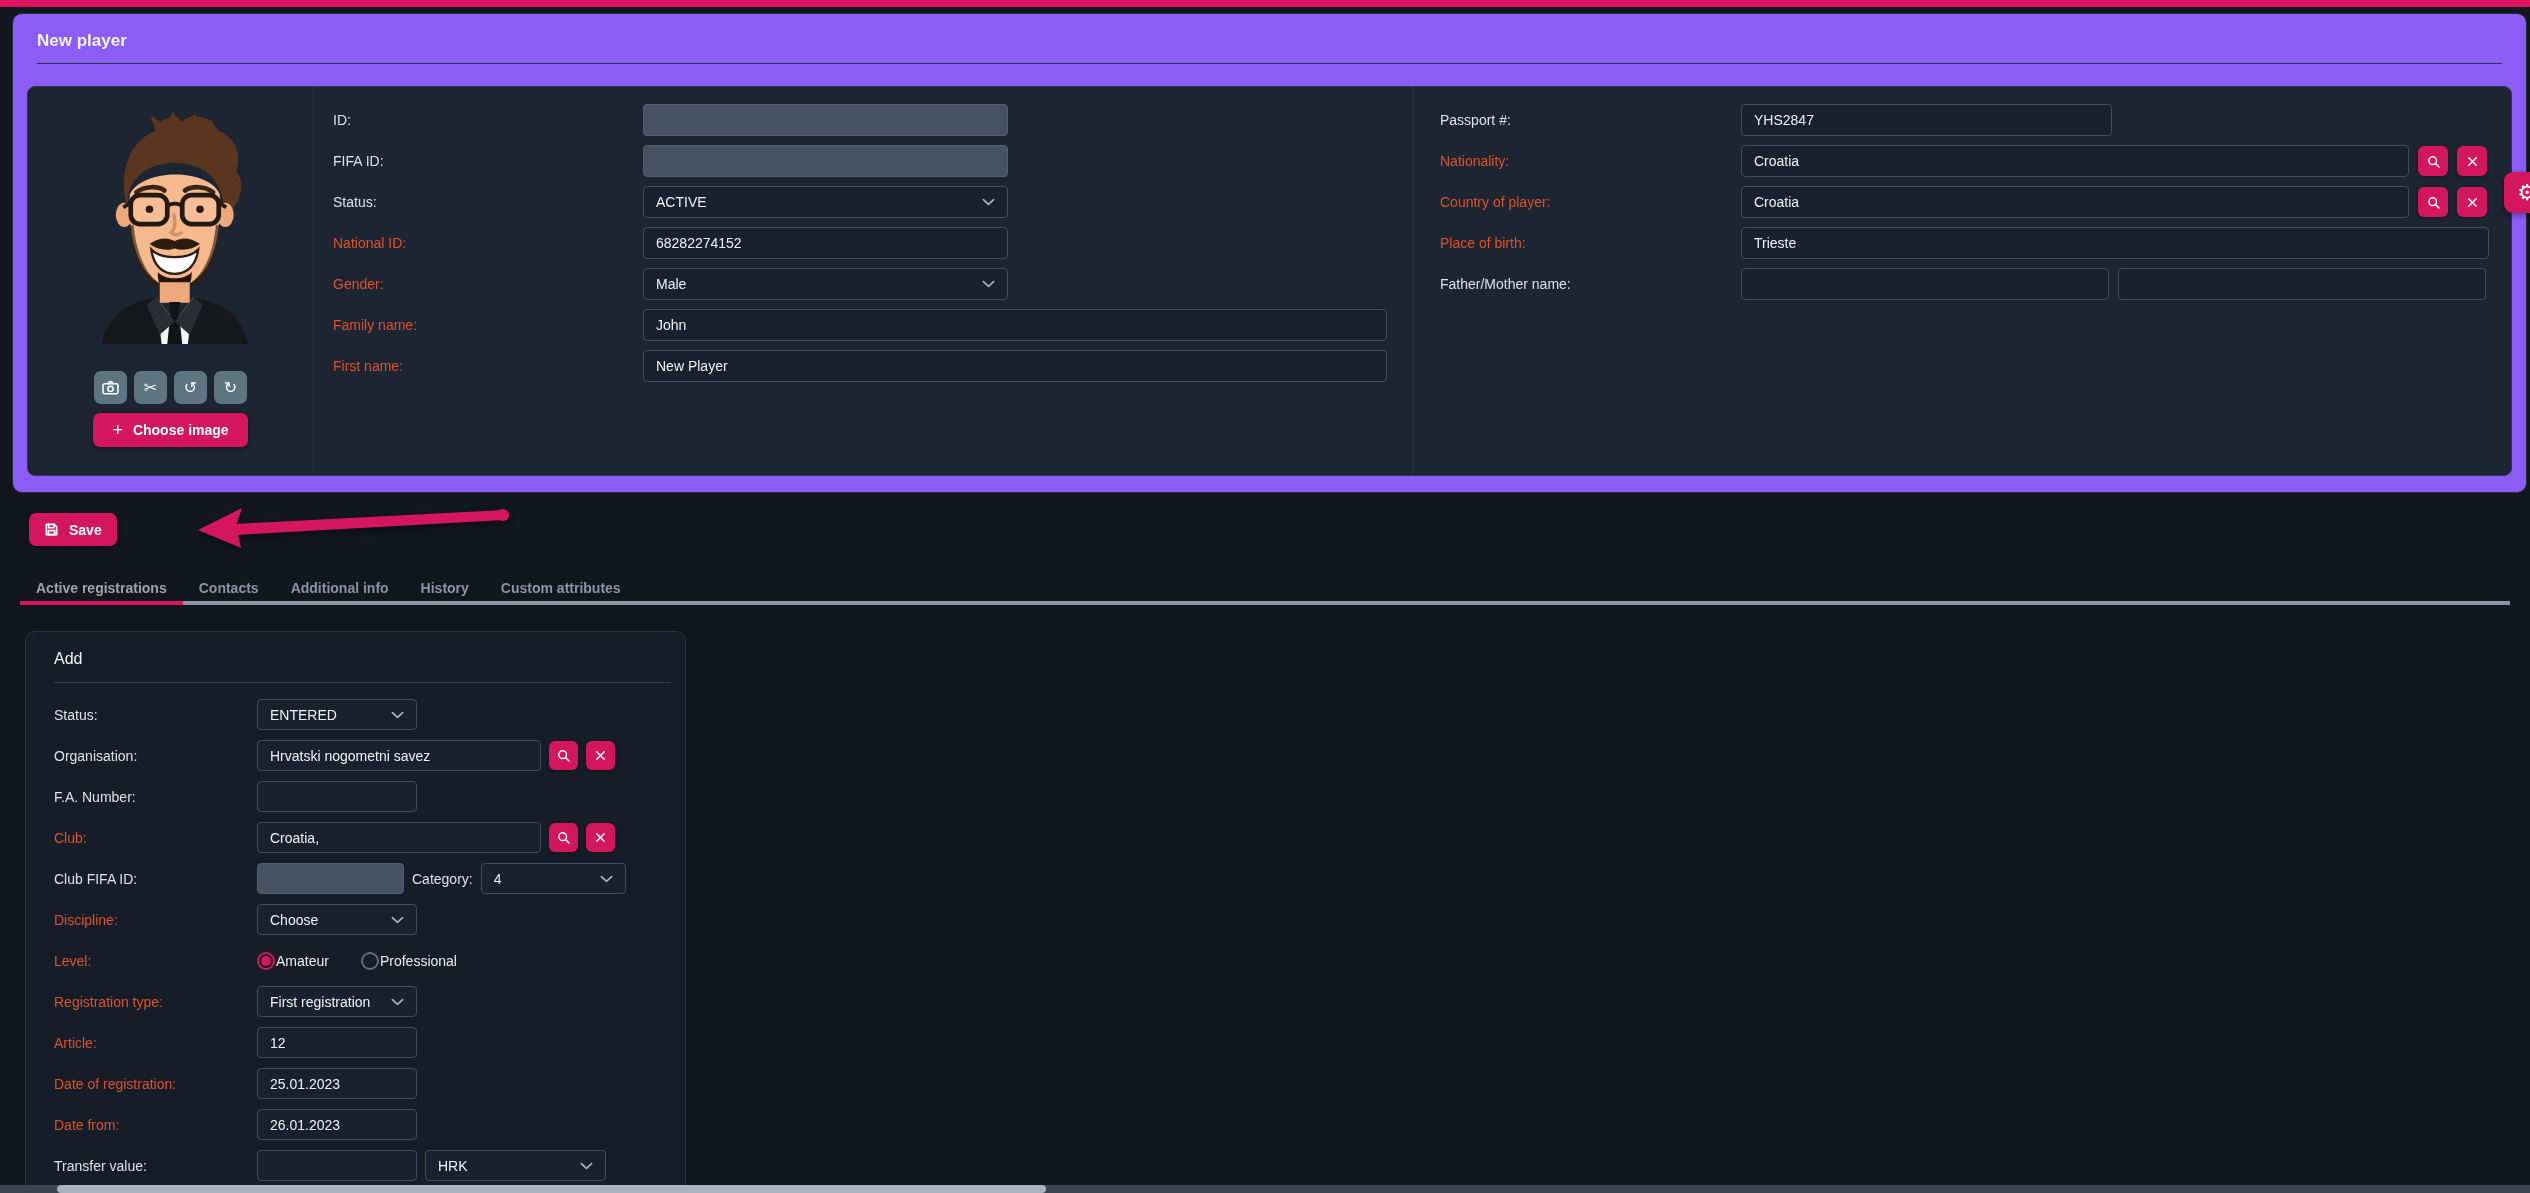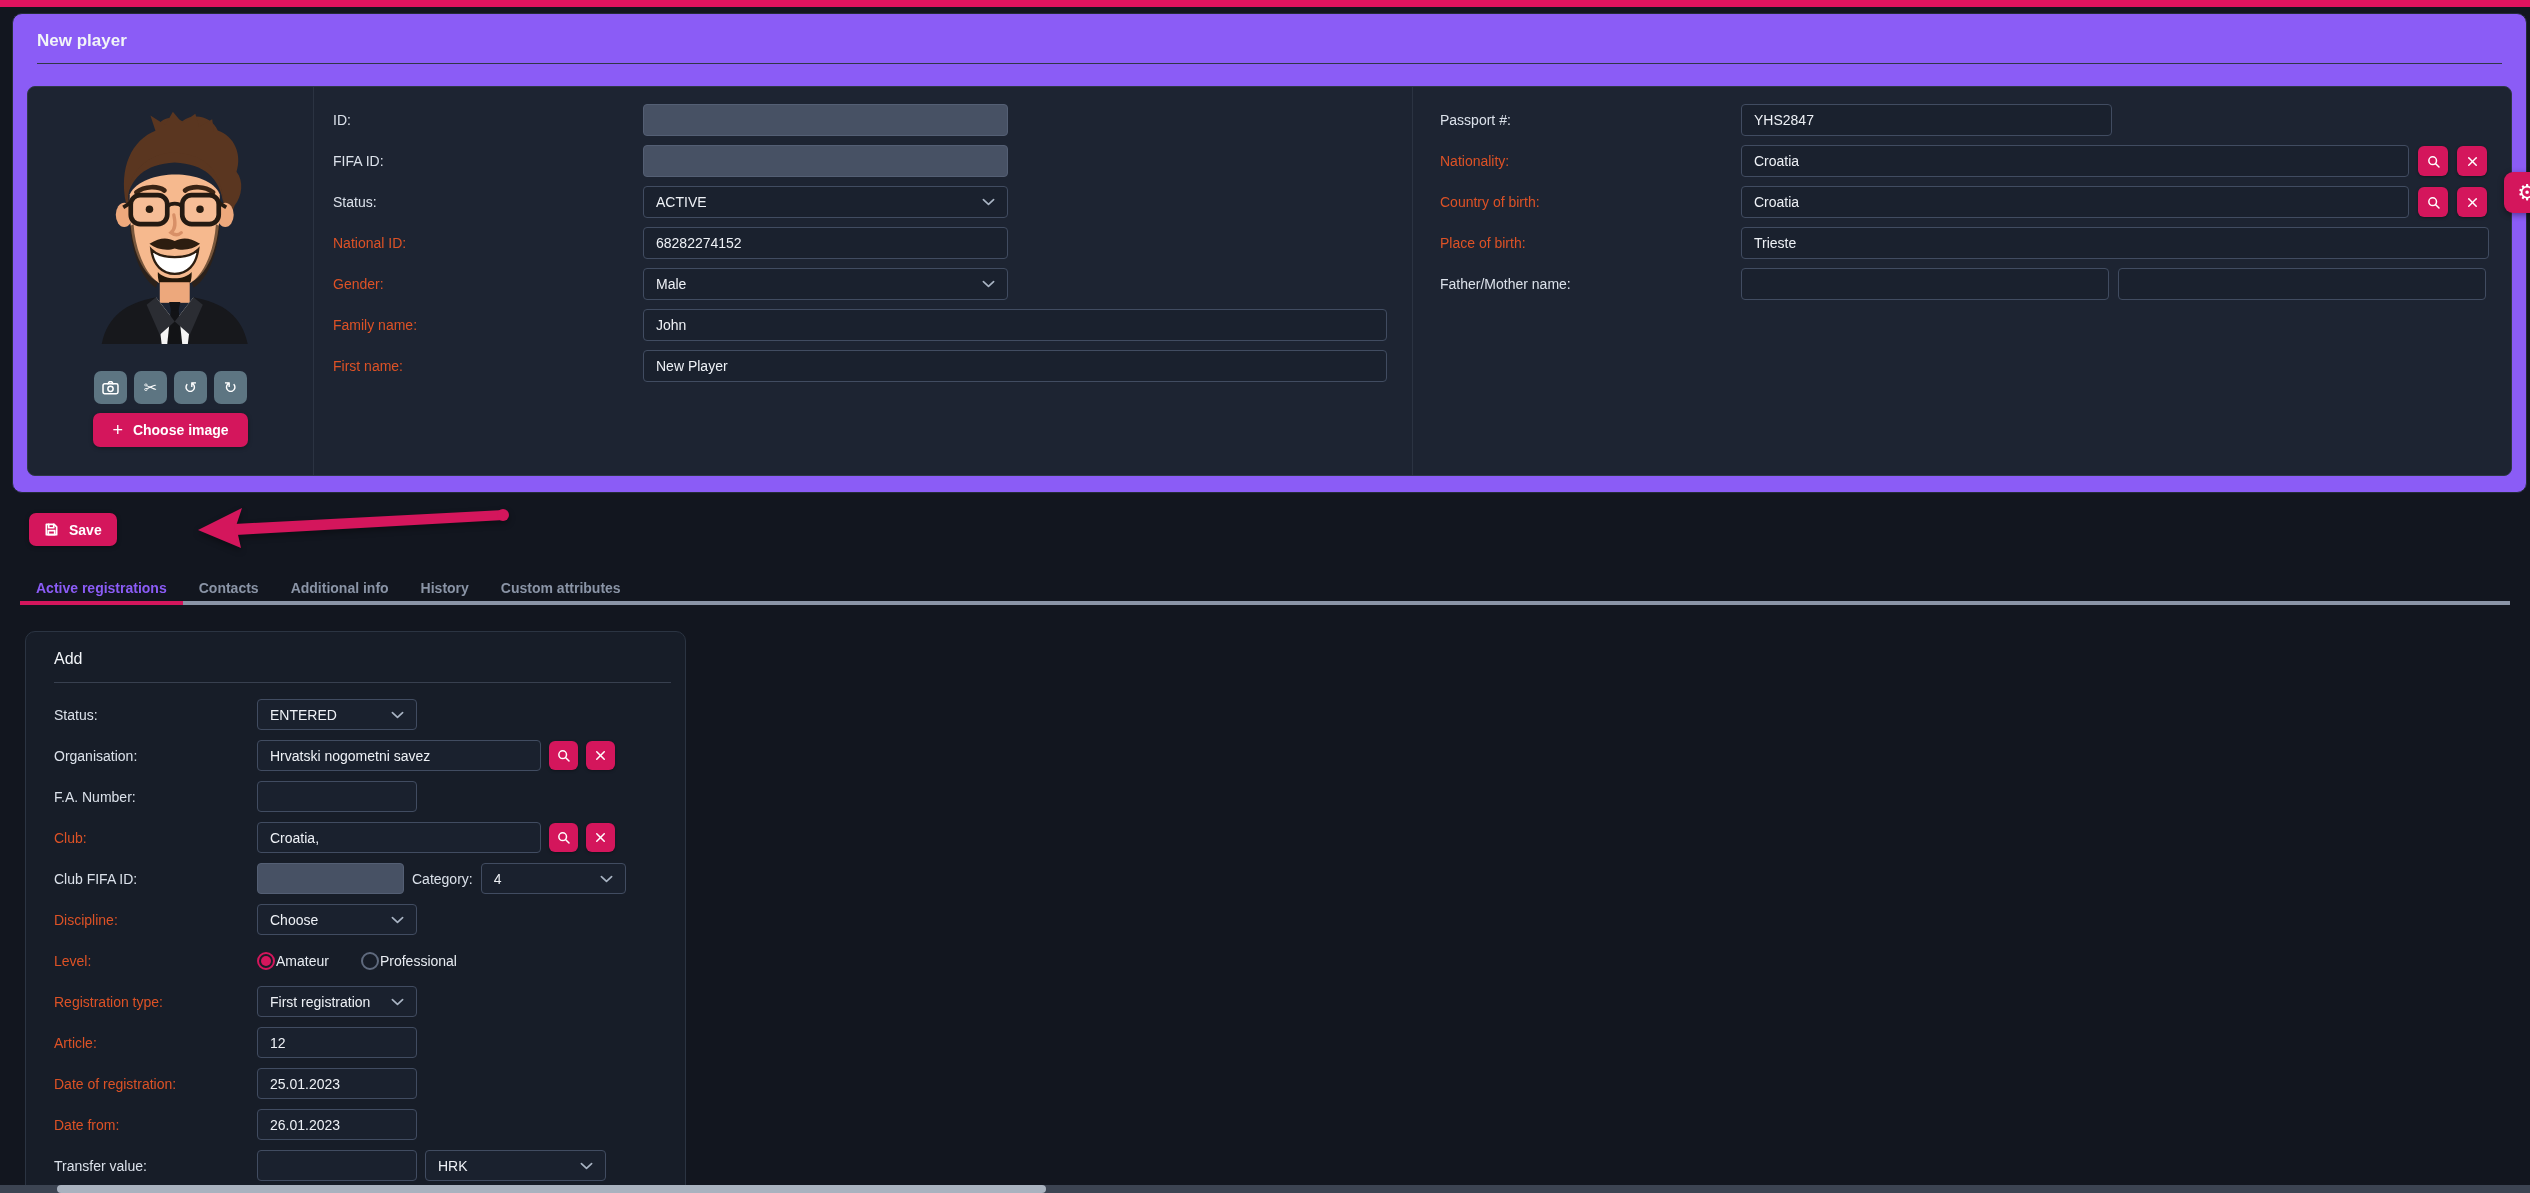--- a/index.html
+++ b/index.html
@@ -55,21 +55,21 @@
   .btn-accent{background:#d4165c;color:#fff;border:none;border-radius:7px;font-weight:700;font-size:14px;display:flex;align-items:center;gap:10px;cursor:pointer;font-family:inherit;box-shadow:0 1px 4px rgba(0,0,0,.35);}
   .choose-btn{height:34px;padding:0 19px;margin-top:9px;}
   .plus{font-size:18px;font-weight:400;line-height:1;}
   .save-btn{height:33px;padding:0 15px;}
   .save-btn .ico svg{width:15px;height:15px;display:block;}
   .save-row{margin:20px 0 0 29px;height:34px;position:relative;}
   .arrow{position:absolute;left:167px;top:-14px;filter:drop-shadow(0 3px 3px rgba(0,0,0,.35));}
   
   .tabs{display:flex;height:26px;line-height:26px;margin:28px 20px 0;border-bottom:4px solid #8a94a6;}
   .tab{padding:0 16px;font-weight:700;font-size:14px;color:#8a94a6;position:relative;cursor:pointer;white-space:nowrap;}
-  .tab.active{color:#8b5cf6;}
+  .tab.active{color:#a3a3a3;}
   .tab.active::after{content:'';position:absolute;left:0;right:0;bottom:-4px;height:4px;background:#d4165c;}
   
   .add-card{margin:26px 0 0 25px;width:617px;height:600px;padding:0 14px 0 28px;border-radius:10px;background:#171d28;border:1px solid #2b3442;}
   .add-title{font-size:16px;font-weight:400;color:#f1f4f8;padding:18px 0 14px;margin:0;}
   .add-divider{height:1px;background:#38404f;}
   .add-form{padding-top:16px;}
   
   .gear-fab{position:absolute;left:2504px;top:172px;width:46px;height:41px;background:#d4165c;border:none;border-radius:9px;color:#fff;display:flex;align-items:center;justify-content:center;font-size:22px;cursor:pointer;z-index:6;box-shadow:0 2px 6px rgba(0,0,0,.4);}
   .hscroll{position:absolute;left:0;right:0;bottom:0;height:8px;background:#3c4452;z-index:7;}
   .hthumb{position:absolute;left:57px;width:989px;top:0;bottom:0;background:#a9b2bf;border-radius:4px;}
@@ -242,21 +242,21 @@
                 <span class="ico">
                   <svg viewBox="0 0 18 18">
                     <line x1="4.5" y1="4.5" x2="13.5" y2="13.5"></line>
                     <line x1="13.5" y1="4.5" x2="4.5" y2="13.5"></line>
                   </svg>
                 </span>
               </button>
             </div>
           </div>
           <div class="frow">
-            <label class="flabel req">Country of birth:</label>
+            <label class="flabel req">Country of player:</label>
             <div class="fctl">
               <input class="tin w-wide" type="text" readonly="" value="Croatia" style="">
               <button class="sqbtn">
                 <span class="ico">
                   <svg viewBox="0 0 18 18">
                     <circle cx="8" cy="8" r="4.6"></circle>
                     <line x1="11.7" y1="11.7" x2="15.6" y2="15.6"></line>
                   </svg>
                 </span>
               </button>

